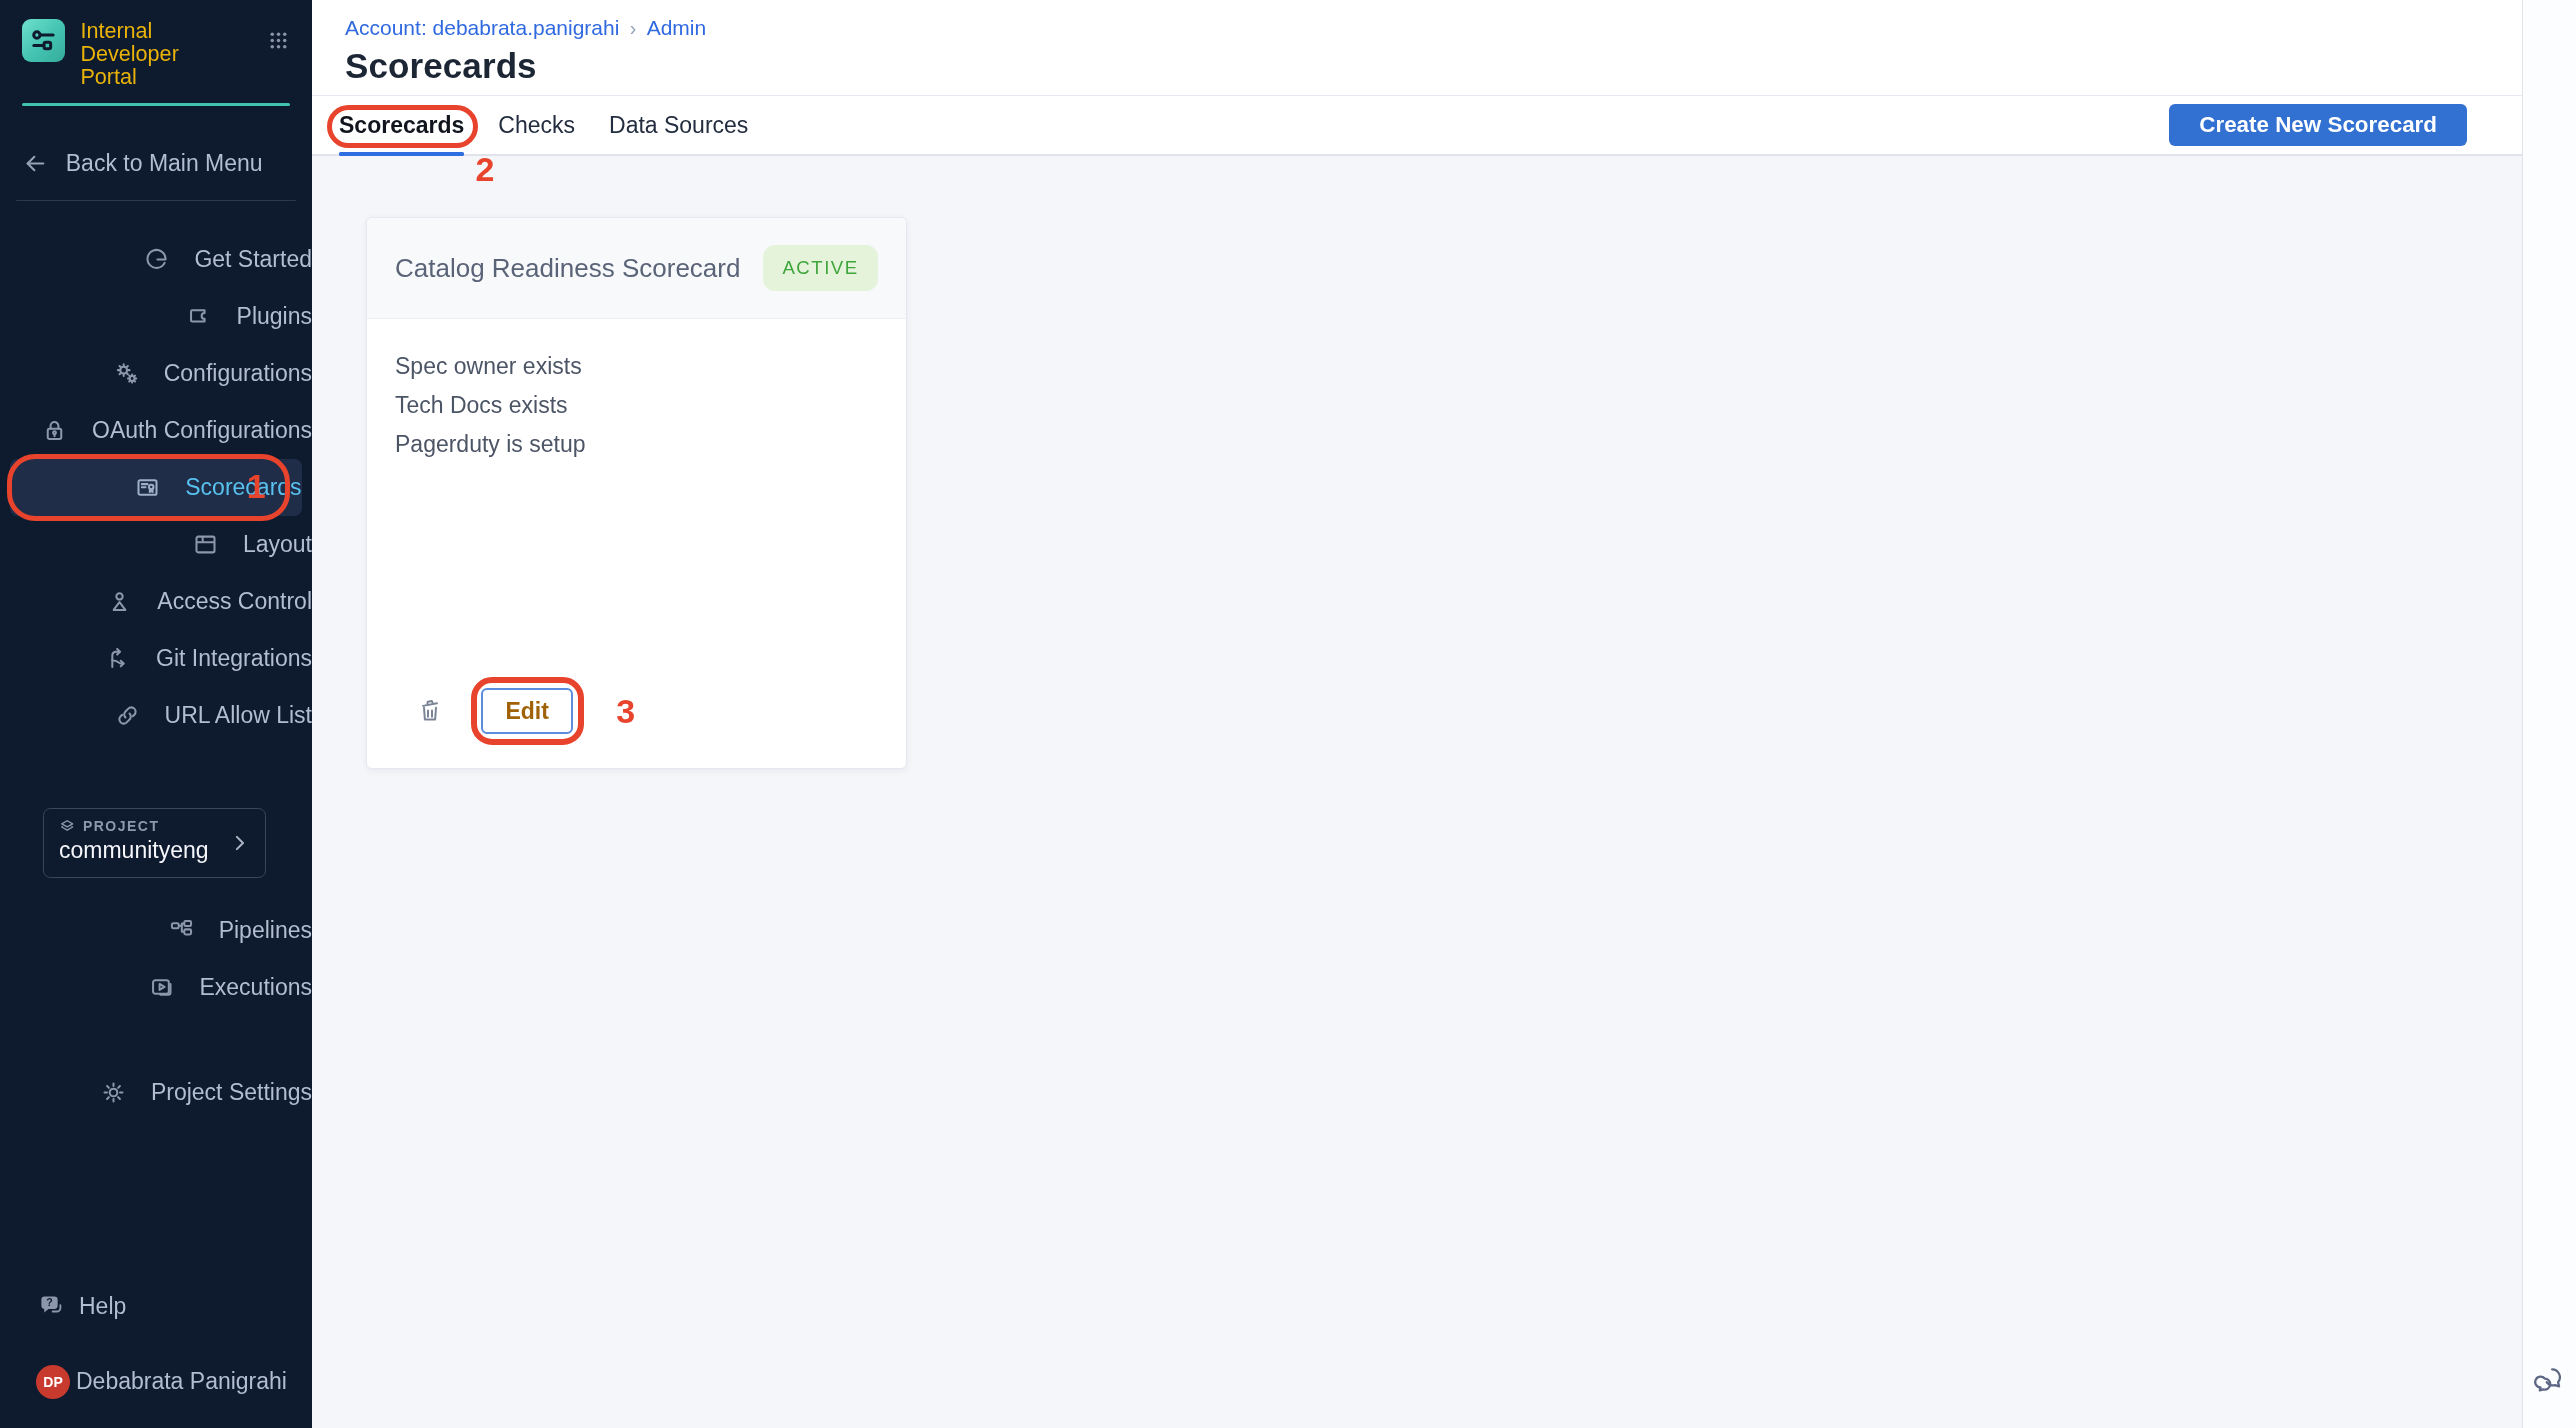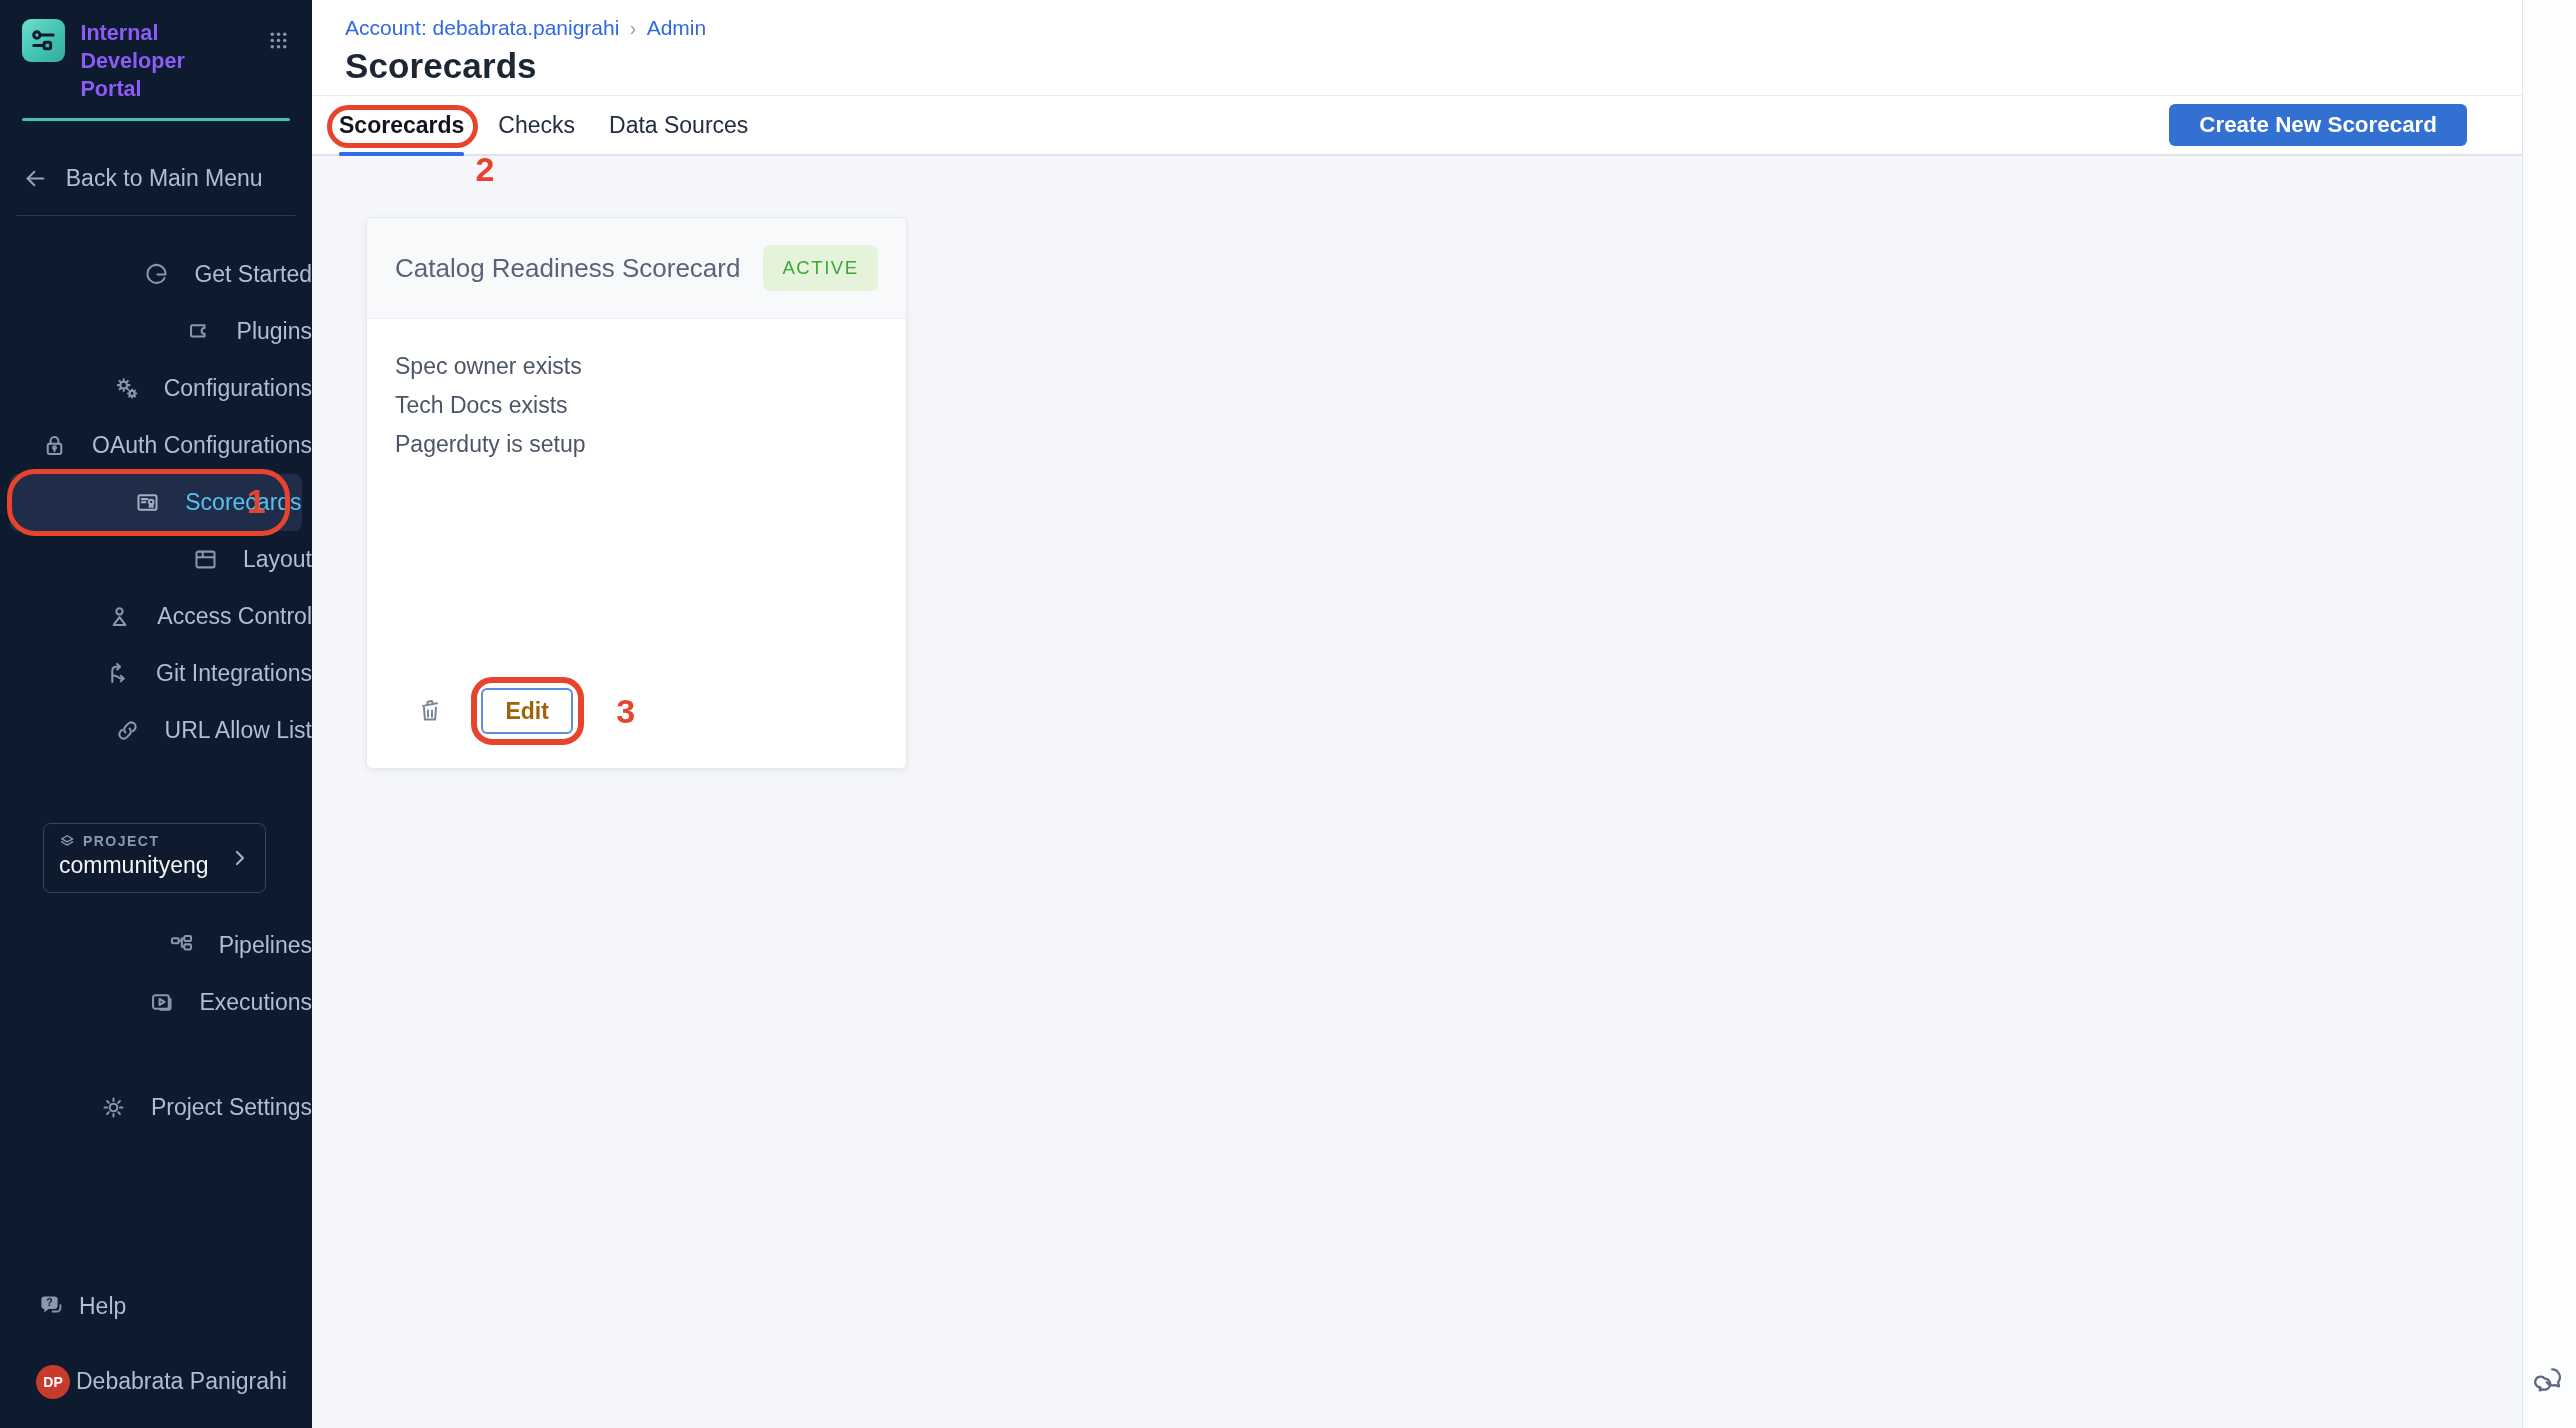--- a/index.html
+++ b/index.html
@@ -17,22 +17,22 @@
     display:flex; flex-direction:column; position:relative;
   }
   .logo-row { display:flex; align-items:flex-start; padding:19.4px 21px 0 22.4px; }
   .logo-mark {
     width:43px; height:43px; border-radius:9px; flex:0 0 43px;
     background:linear-gradient(135deg,#6fe0cd 0%,#43c3b2 55%,#35ab9b 100%);
     display:flex; align-items:center; justify-content:center;
   }
   .logo-mark svg { width:33px; height:33px; }
   .logo-text {
-    margin-left:15px; font-size:21.6px; line-height:28px; font-weight:700;
-    color:#8b5cf6; width:149px;
+    margin-left:15px; font-size:21.6px; line-height:23px; font-weight:400;
+    color:#eab308; width:149px;
   }
   .grid-icon { margin-left:auto; margin-top:9px; cursor:pointer; }
   .teal-rule { height:3px; background:#43c3b2; margin:15px 22.4px 0 22.4px; border-radius:1.5px; }
 
   .back-row { display:flex; align-items:center; gap:16.4px; padding:0 22.4px; margin-top:44px; cursor:pointer; }
   .back-row svg { width:27px; height:27px; color:#97a2b8; }
   .back-row span { font-size:23px; color:#b3bdd1; }
   .sidebar-divider { margin:22.4px 16.4px 0 16.4px; border-top:1.5px solid #2a3850; border-radius:1.5px; }
 
   .nav { margin-top:30px; }
@@ -105,21 +105,21 @@
     box-shadow:0 1.5px 6px rgba(20,30,60,.06); display:flex; flex-direction:column;
   }
   .card-head {
     height:101px; background:#f7f9fb; border-bottom:1.5px solid #eceff4;
     border-radius:6px 6px 0 0; display:flex; align-items:center;
     justify-content:space-between; padding:0 28px;
   }
   .card-title { font-size:26px; font-weight:400; color:#5a6377; }
   .badge {
     background:#e4f3da; color:#3fa53c; font-size:18.6px; letter-spacing:1.5px;
-    padding:12px 19.4px; border-radius:7px; font-weight:500;
+    padding:12px 19.4px; border-radius:12px; font-weight:500;
   }
   .card-body { padding:34px 28px 0 28px; }
   .check { font-size:23px; color:#4c5566; margin-bottom:12px; }
   .card-foot { margin-top:auto; display:flex; align-items:center; padding:0 0 34px 48px; }
   .trash-btn { width:30px; height:30px; color:#7b8496; cursor:pointer; display:flex; }
   .trash-btn svg { width:30px; height:30px; }
   .edit-wrap { position:relative; margin-left:36px; }
   .edit-btn {
     background:#fff; border:2.2px solid #5b8cdf; border-radius:6px;
     color:#a16207; font-size:23px; font-weight:700; padding:7.5px 22.4px;

